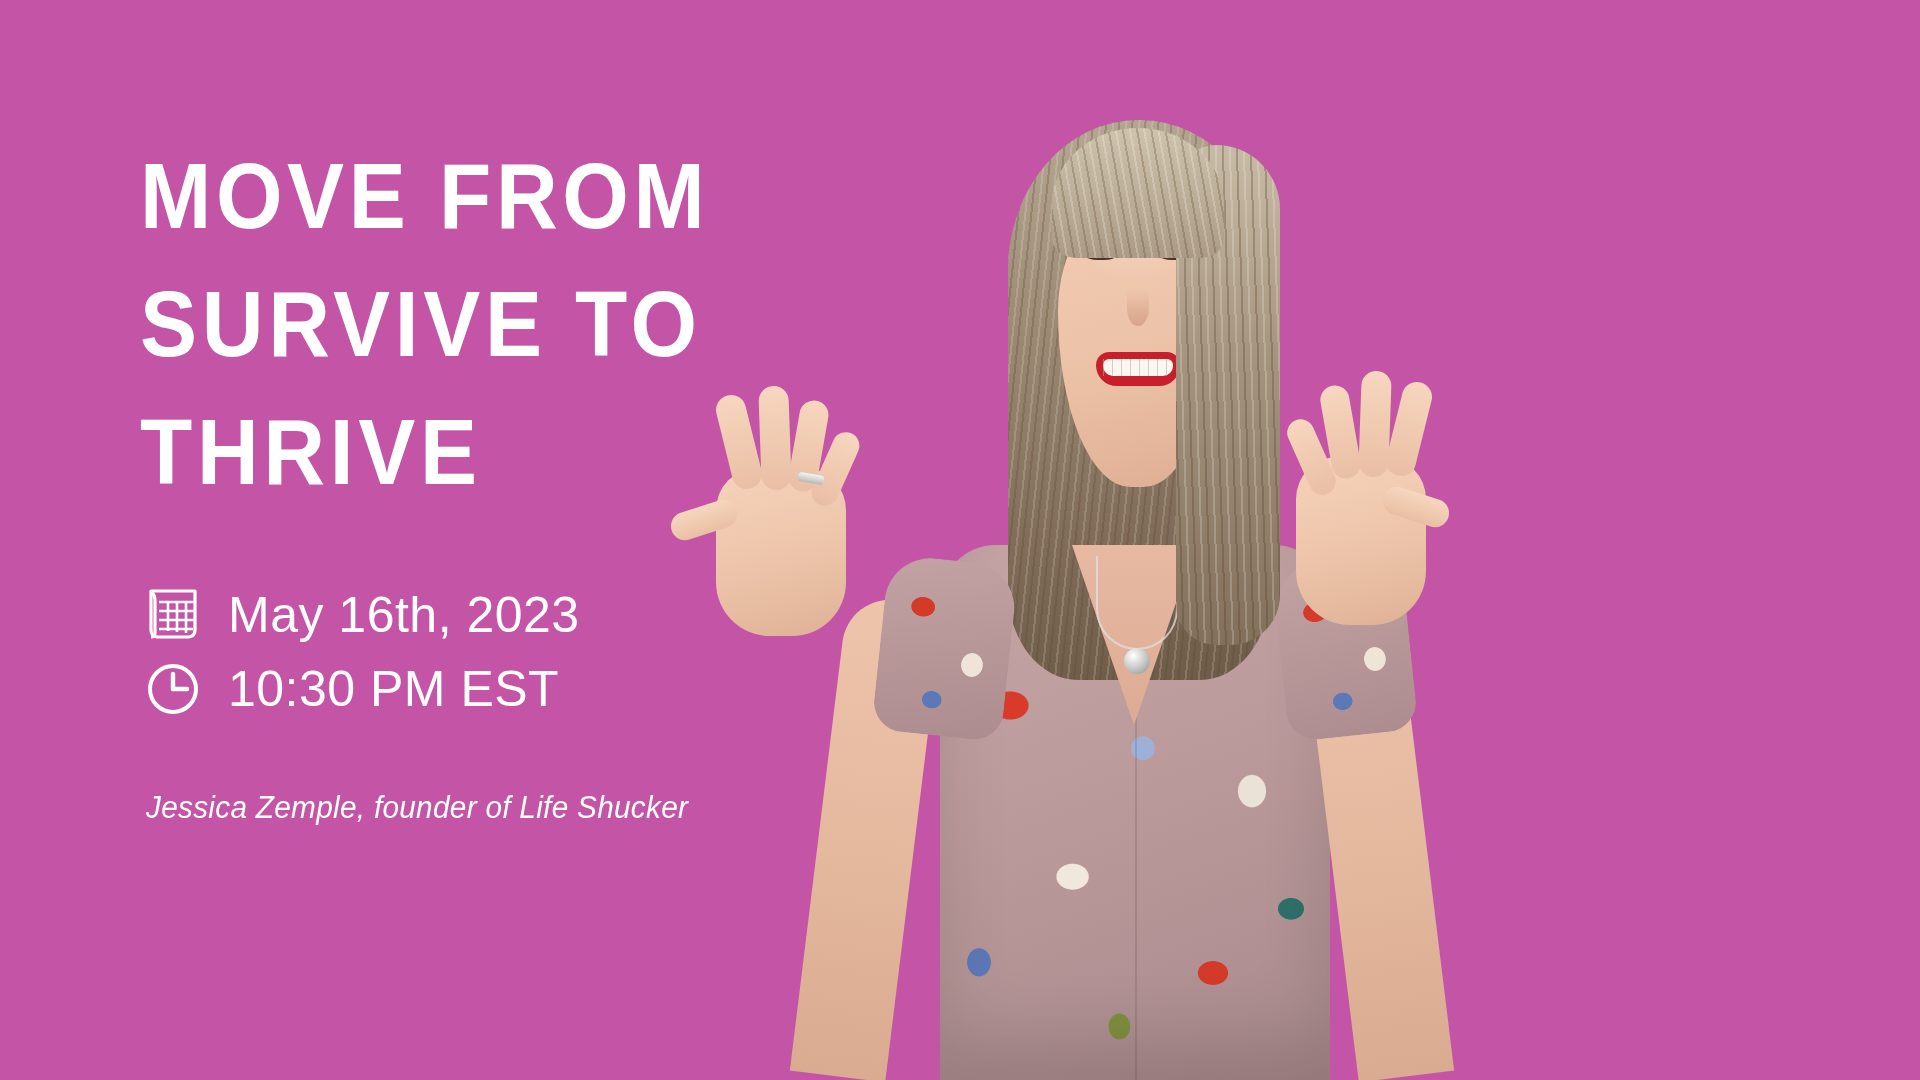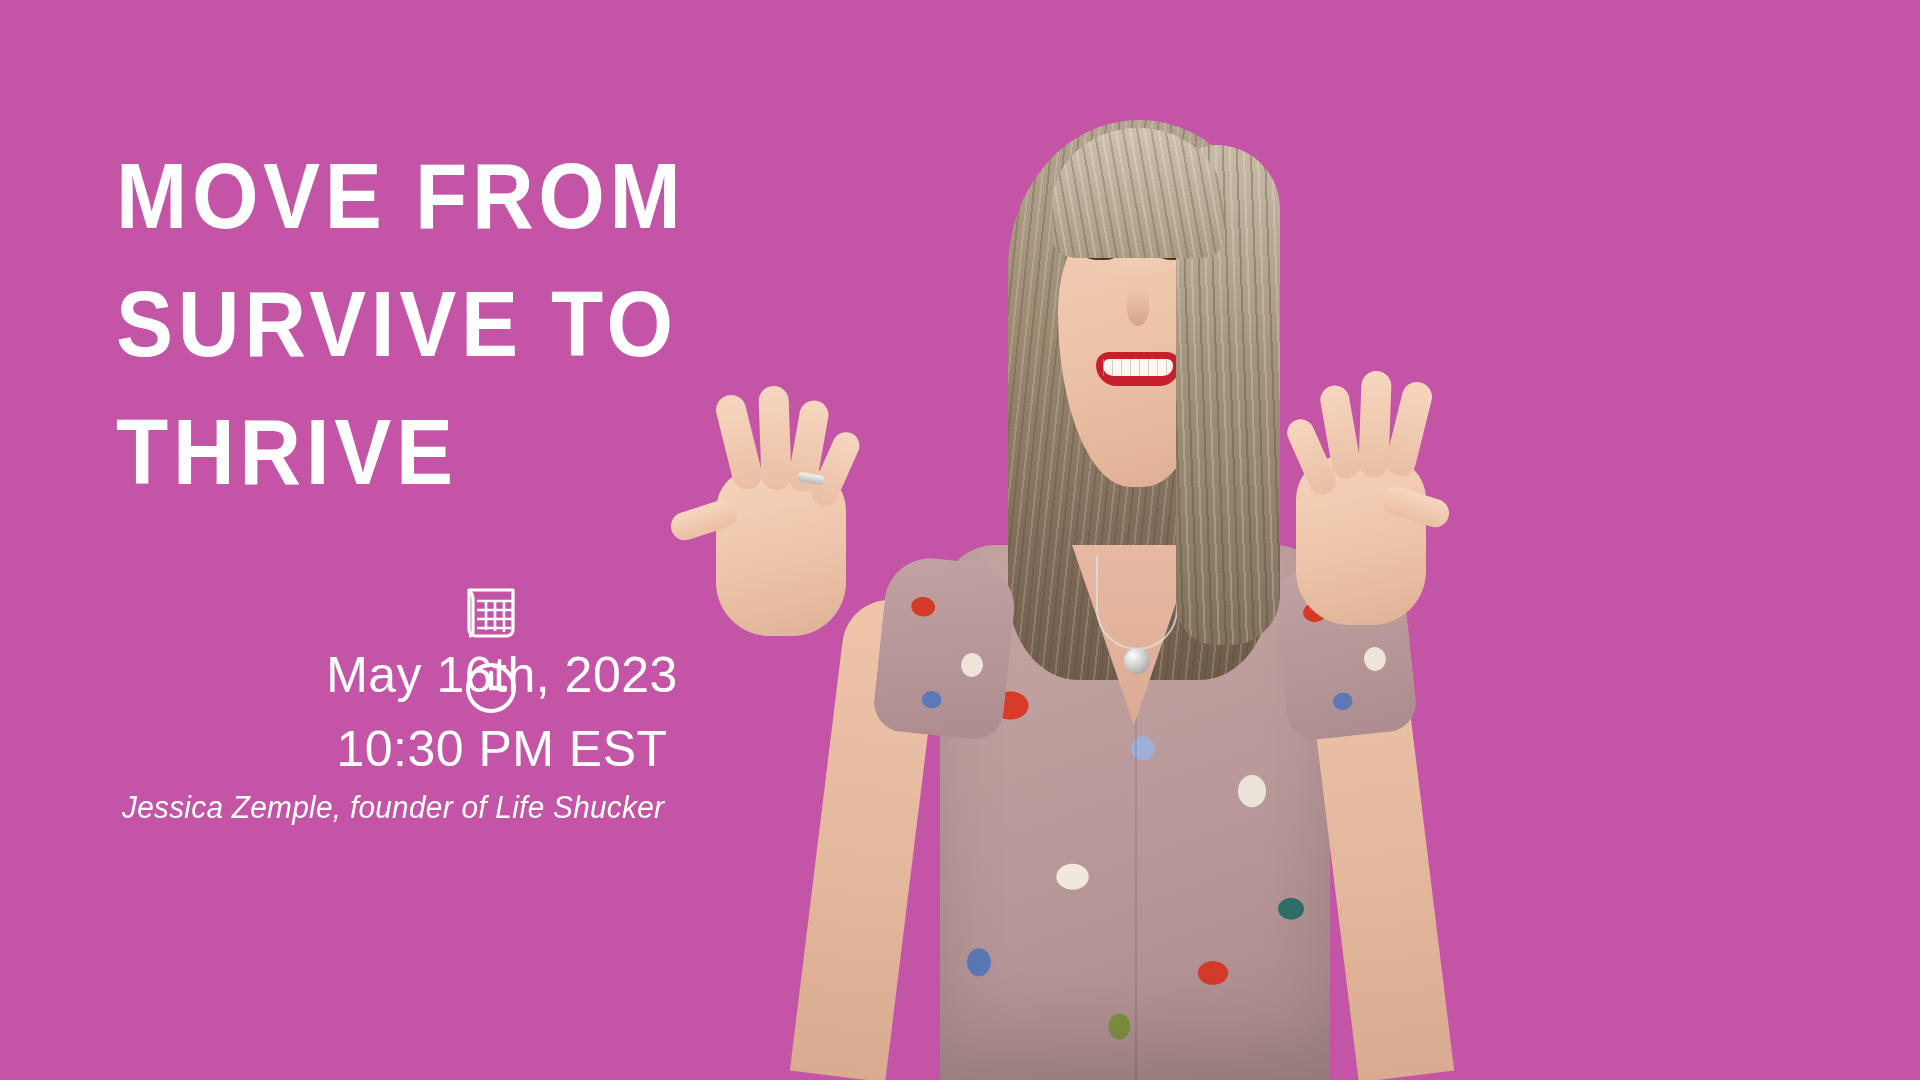--- a/index.html
+++ b/index.html
@@ -19,21 +19,21 @@
   
   .bg-fill {
     position: absolute;
     inset: 0;
     background: #C455A6;
   }
 
   
   .text-col {
     position: absolute;
-    left: 116px;
+    left: 140px;
     top: 132px;
     width: 760px;
     z-index: 40;
   }
 
   .headline {
     margin: 0;
     color: #ffffff;
     font-family: "Liberation Sans", sans-serif;
     font-weight: 700;
@@ -47,21 +47,20 @@
   }
   .headline-line { display: block; }
 
   .meta-block {
     margin-top: 62px;
   }
   .meta-row {
     display: flex;
     align-items: center;
     height: 74px;
-    flex-direction: column;
   }
   .meta-icon {
     width: 72px;
     flex: 0 0 72px;
     display: flex;
     align-items: center;
     justify-content: flex-start;
     margin-left: 4px;
   }
   .meta-icon svg { display: block; }

